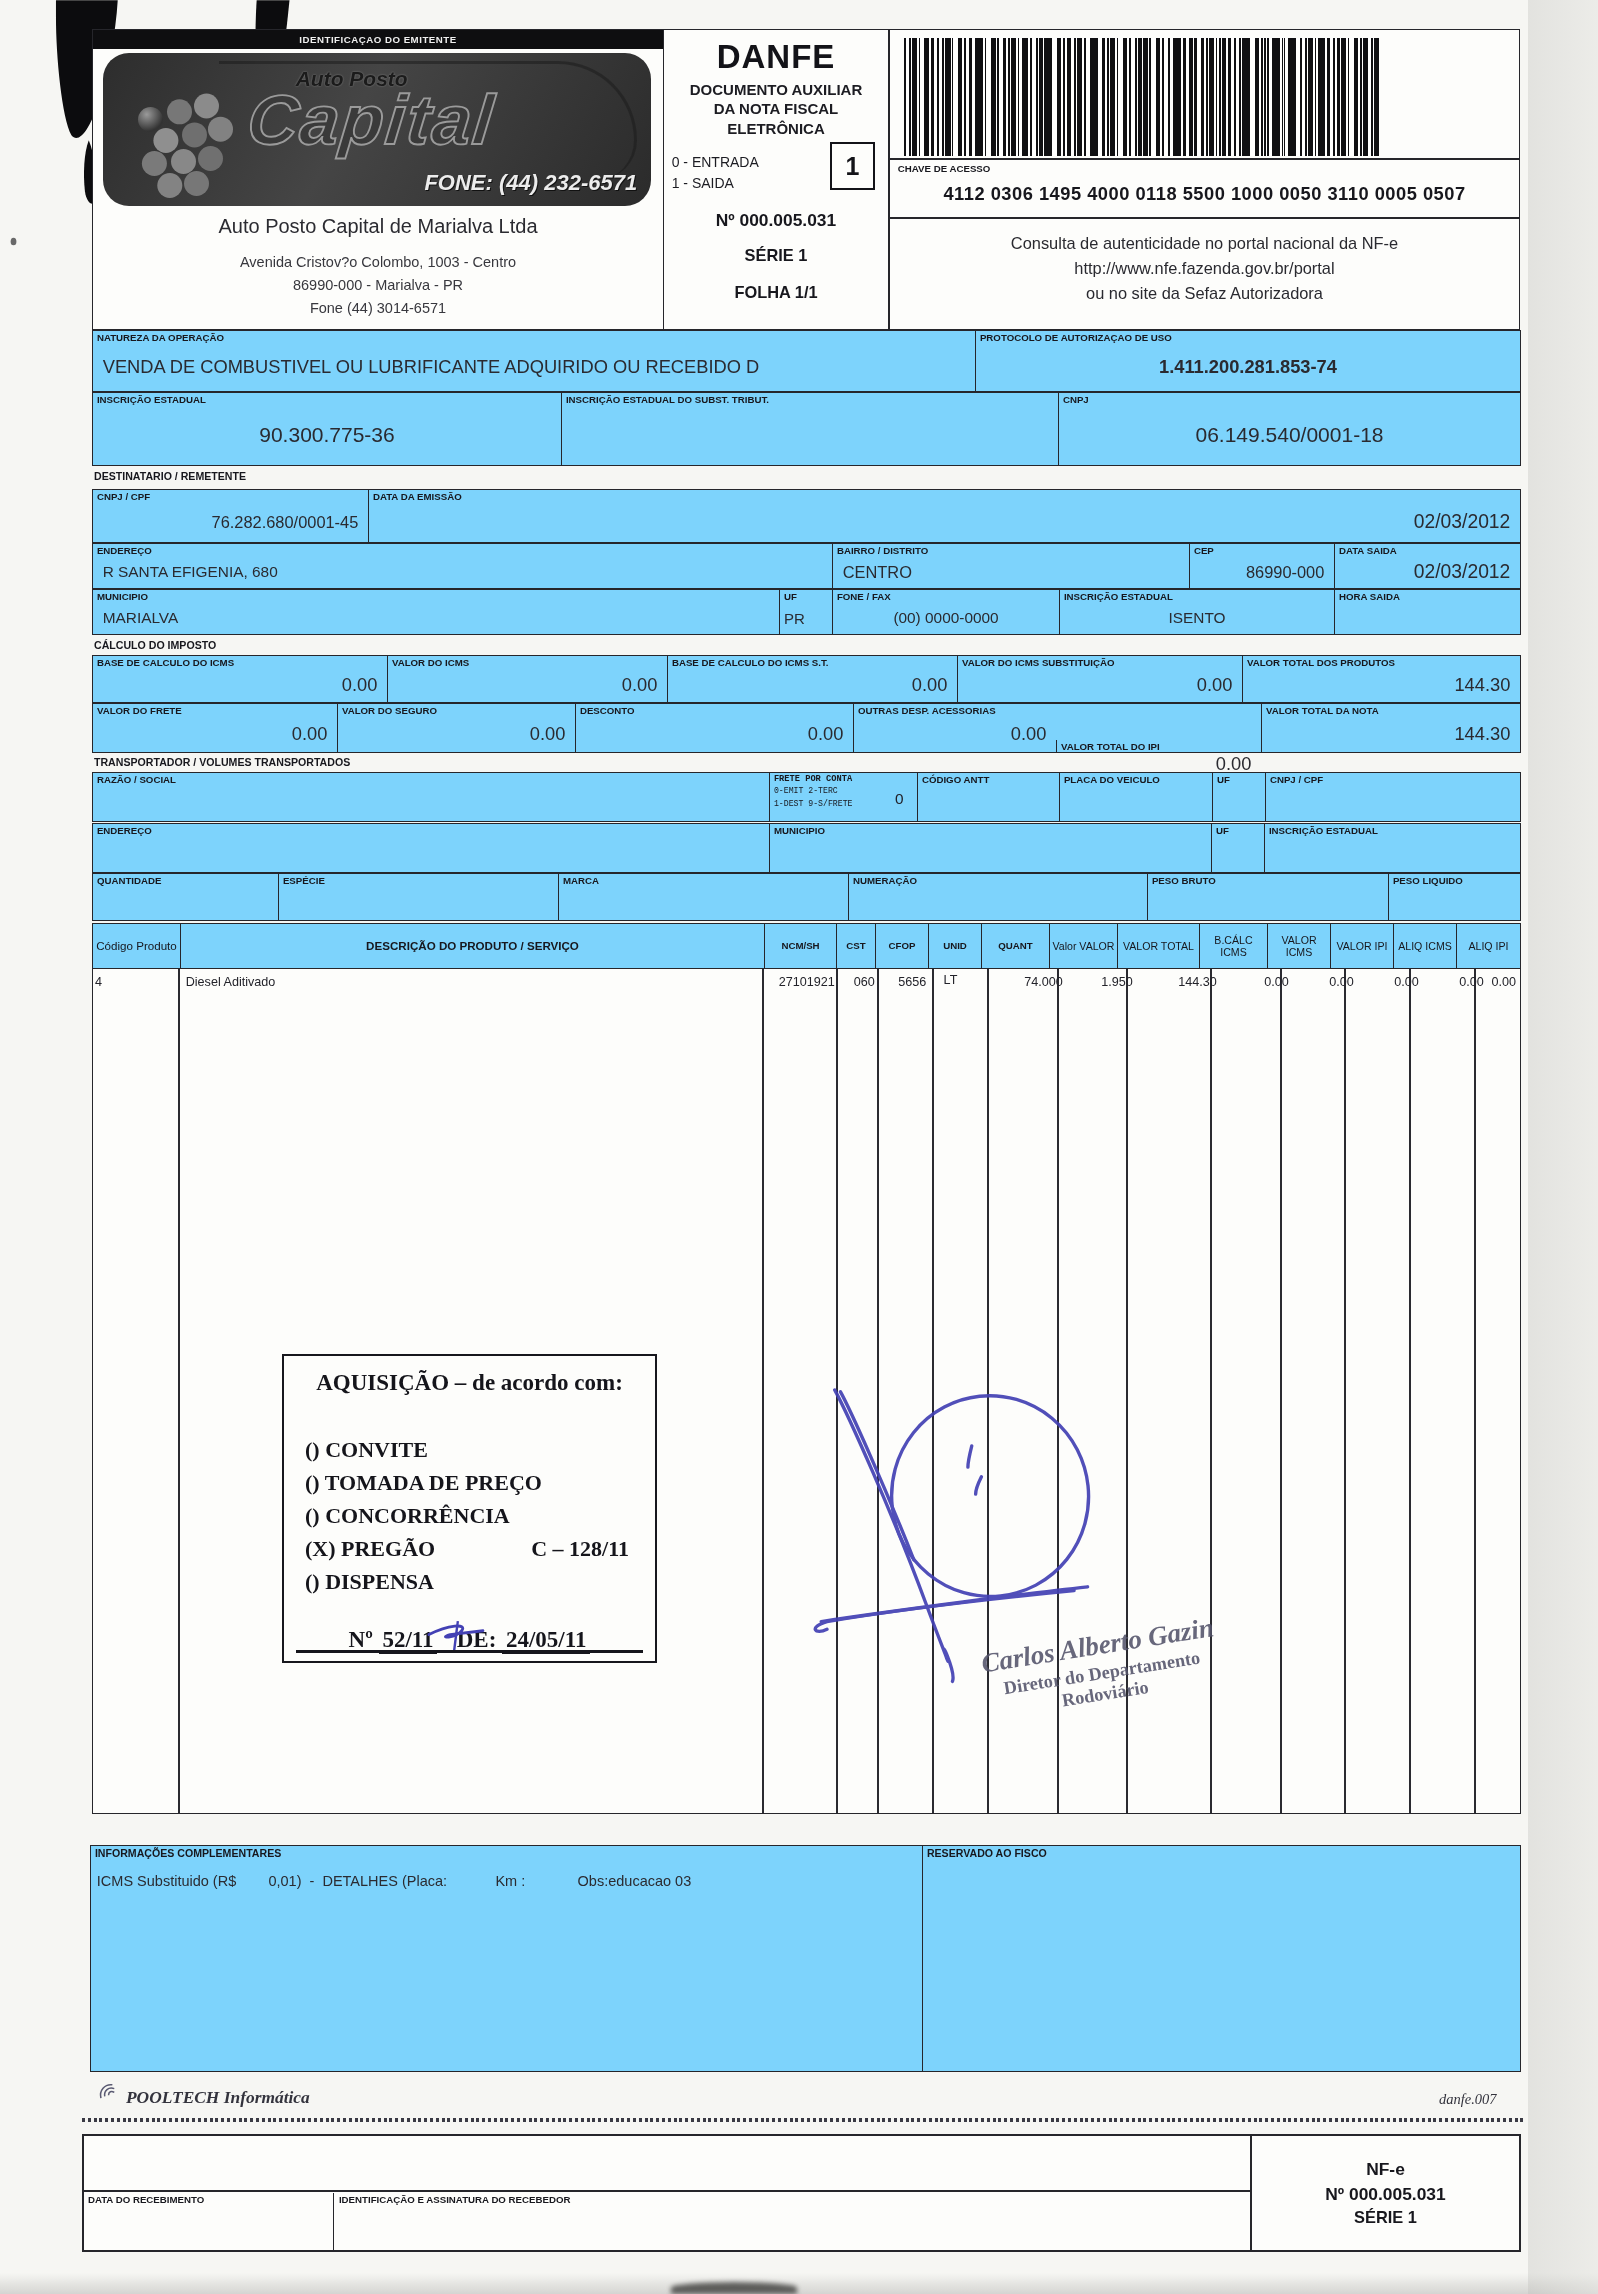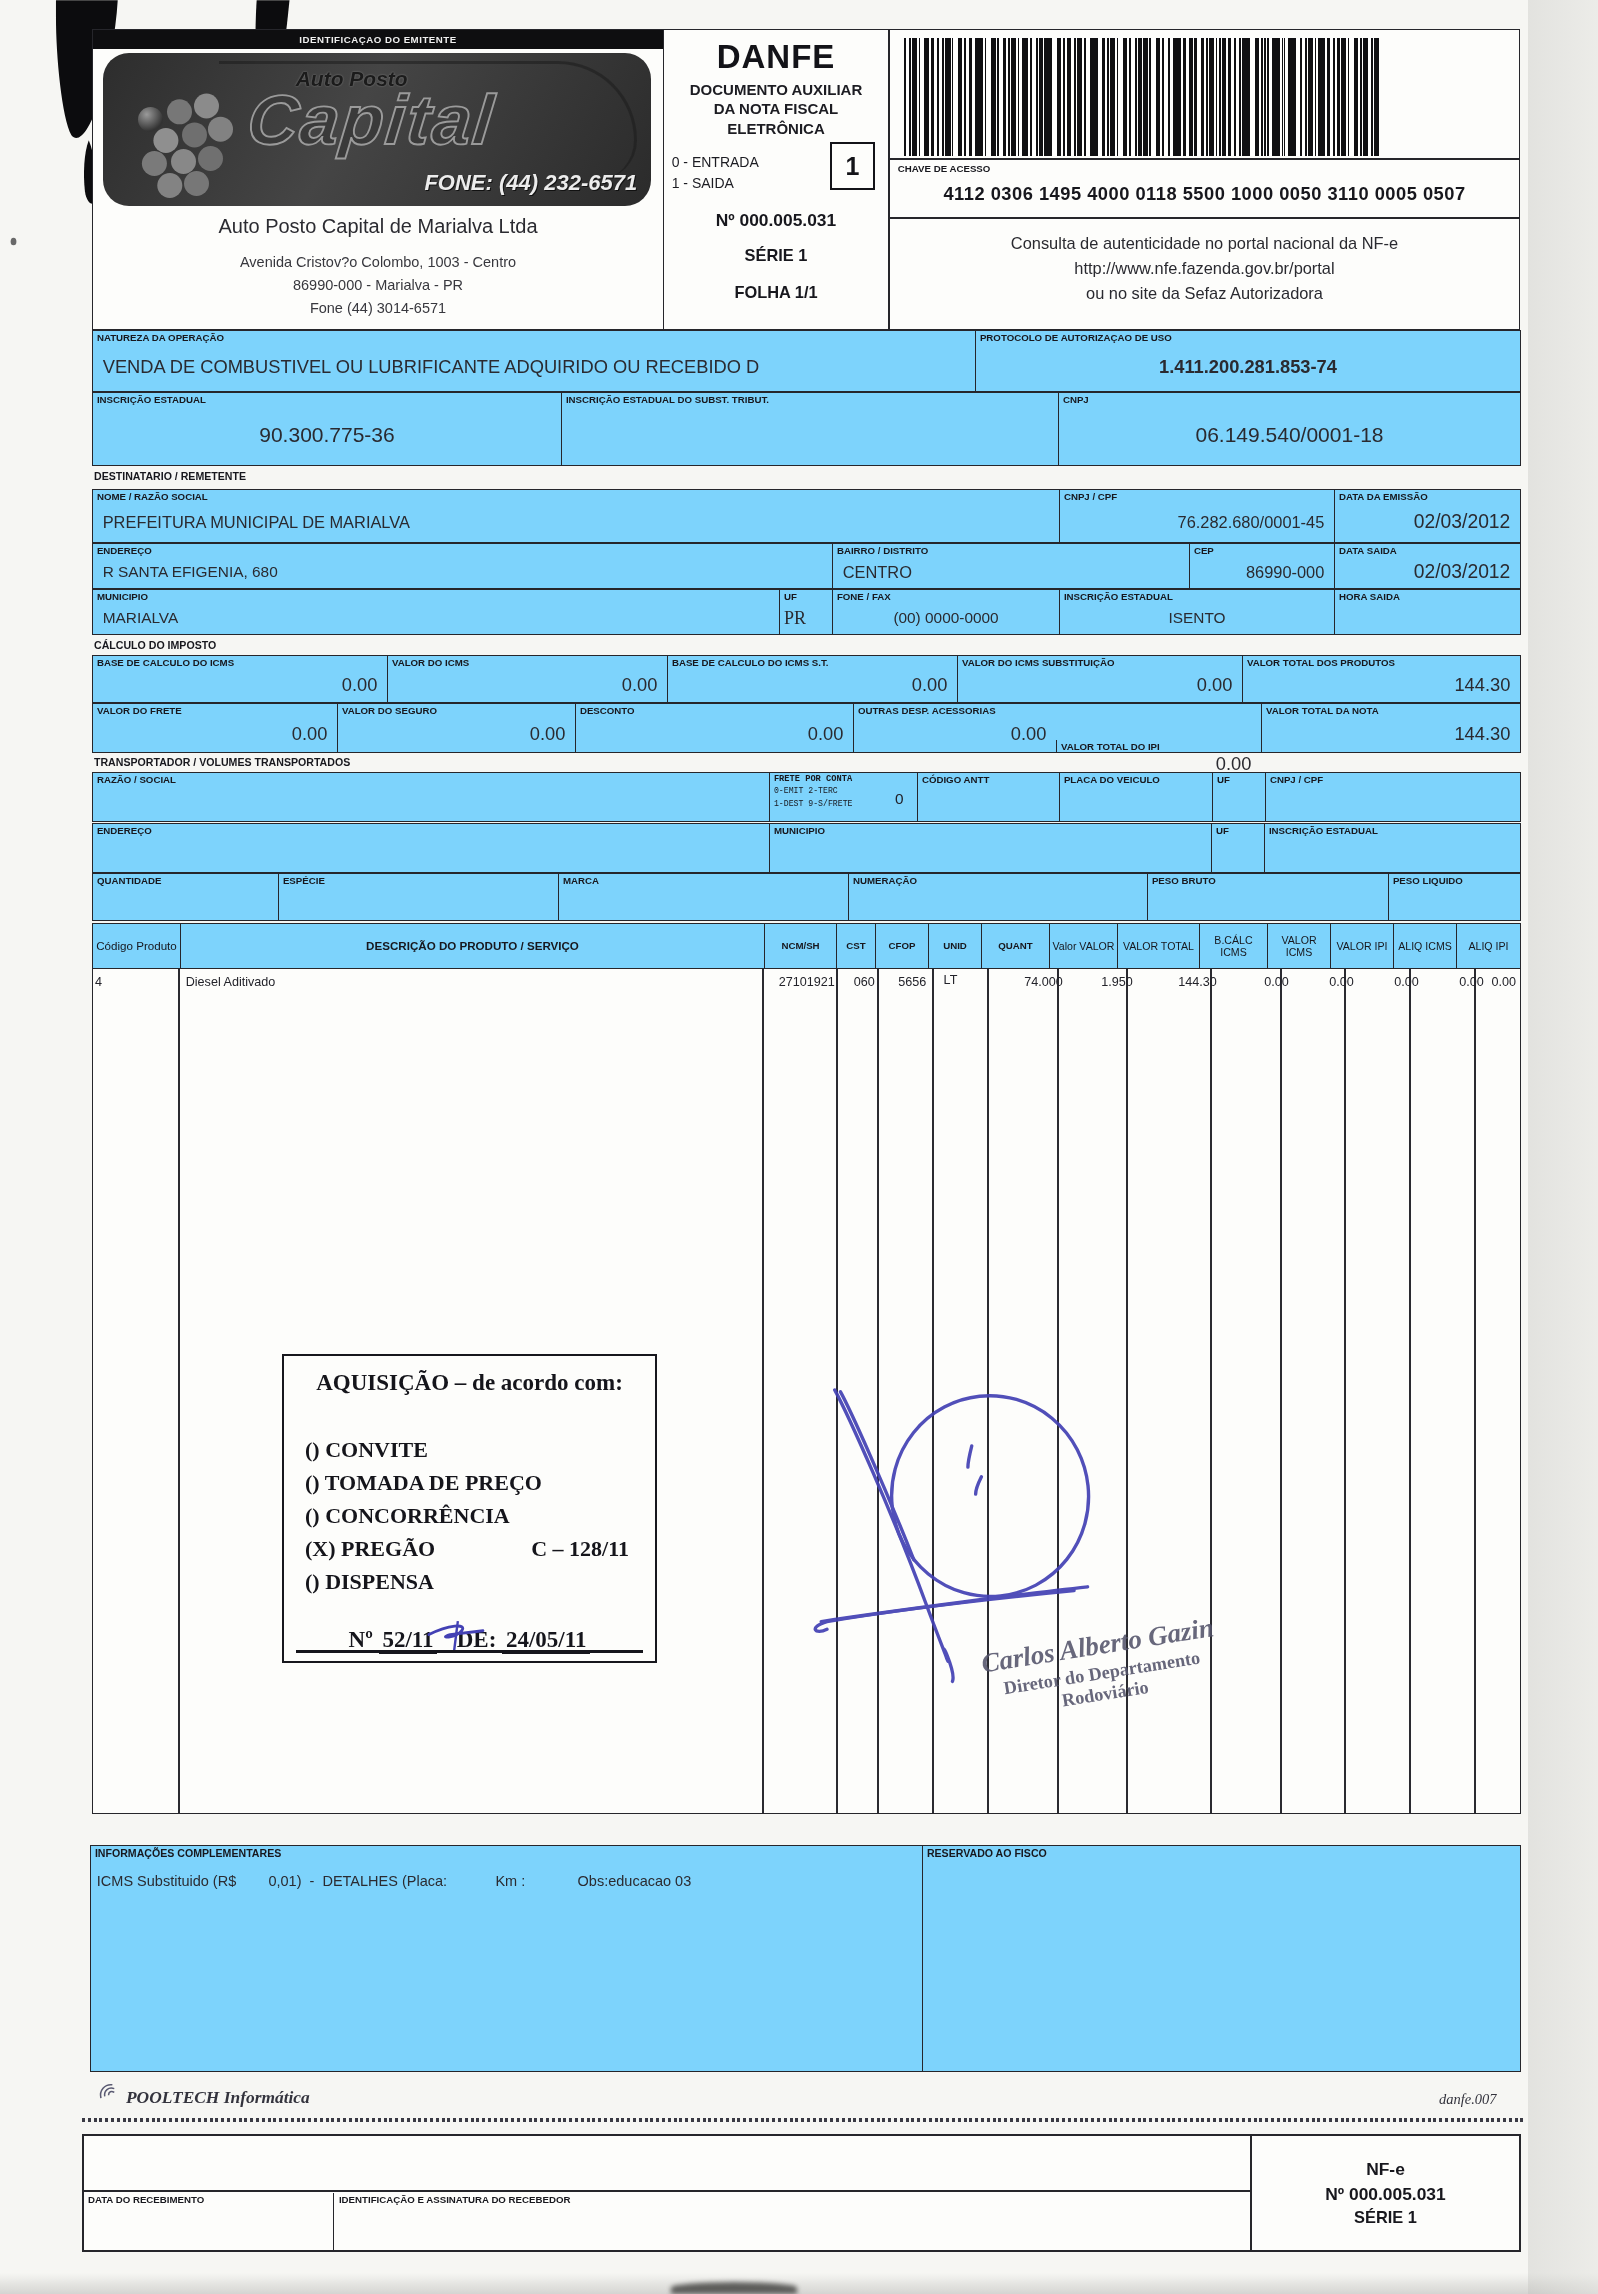--- a/index.html
+++ b/index.html
@@ -128,24 +128,20 @@
     </div>
     <div class="cell" style="flex:1;">
       <div class="lbl">CNPJ</div>
       <div class="v c" style="font-size:21px;">06.149.540/0001-18</div>
     </div>
   </div>
 
   <div class="sec" style="left:94px;top:470px;">DESTINATARIO / REMETENTE</div>
 
   <div class="row" style="left:92px;top:489px;width:1429px;height:54px;">
-    <div class="cell" style="width:966px;">
-      <div class="lbl">NOME / RAZÃO SOCIAL</div>
-      <div class="v l" style="font-size:16.4px;">PREFEITURA MUNICIPAL DE MARIALVA</div>
-    </div>
     <div class="cell" style="width:275px;">
       <div class="lbl">CNPJ / CPF</div>
       <div class="v r" style="font-size:16.4px;">76.282.680/0001-45</div>
     </div>
     <div class="cell" style="flex:1;">
       <div class="lbl">DATA DA EMISSÃO</div>
       <div class="v r" style="font-size:19.3px;">02/03/2012</div>
     </div>
   </div>
 
@@ -168,21 +164,21 @@
     </div>
   </div>
 
   <div class="row" style="left:92px;top:589px;width:1429px;height:46px;">
     <div class="cell" style="width:686px;">
       <div class="lbl">MUNICIPIO</div>
       <div class="v l" style="font-size:15.4px;">MARIALVA</div>
     </div>
     <div class="cell" style="width:53px;">
       <div class="lbl">UF</div>
-      <div class="v l" style="font-size:18px;padding-left:3.9px;font-family:Liberation Serif, serif;">PR</div>
+      <div class="v l" style="font-size:15px;padding-left:3.9px;">PR</div>
     </div>
     <div class="cell" style="width:227px;">
       <div class="lbl">FONE / FAX</div>
       <div class="v c" style="font-size:15.4px;">(00) 0000-0000</div>
     </div>
     <div class="cell" style="width:275px;">
       <div class="lbl">INSCRIÇÃO ESTADUAL</div>
       <div class="v c" style="font-size:15.4px;">ISENTO</div>
     </div>
     <div class="cell" style="flex:1;">

